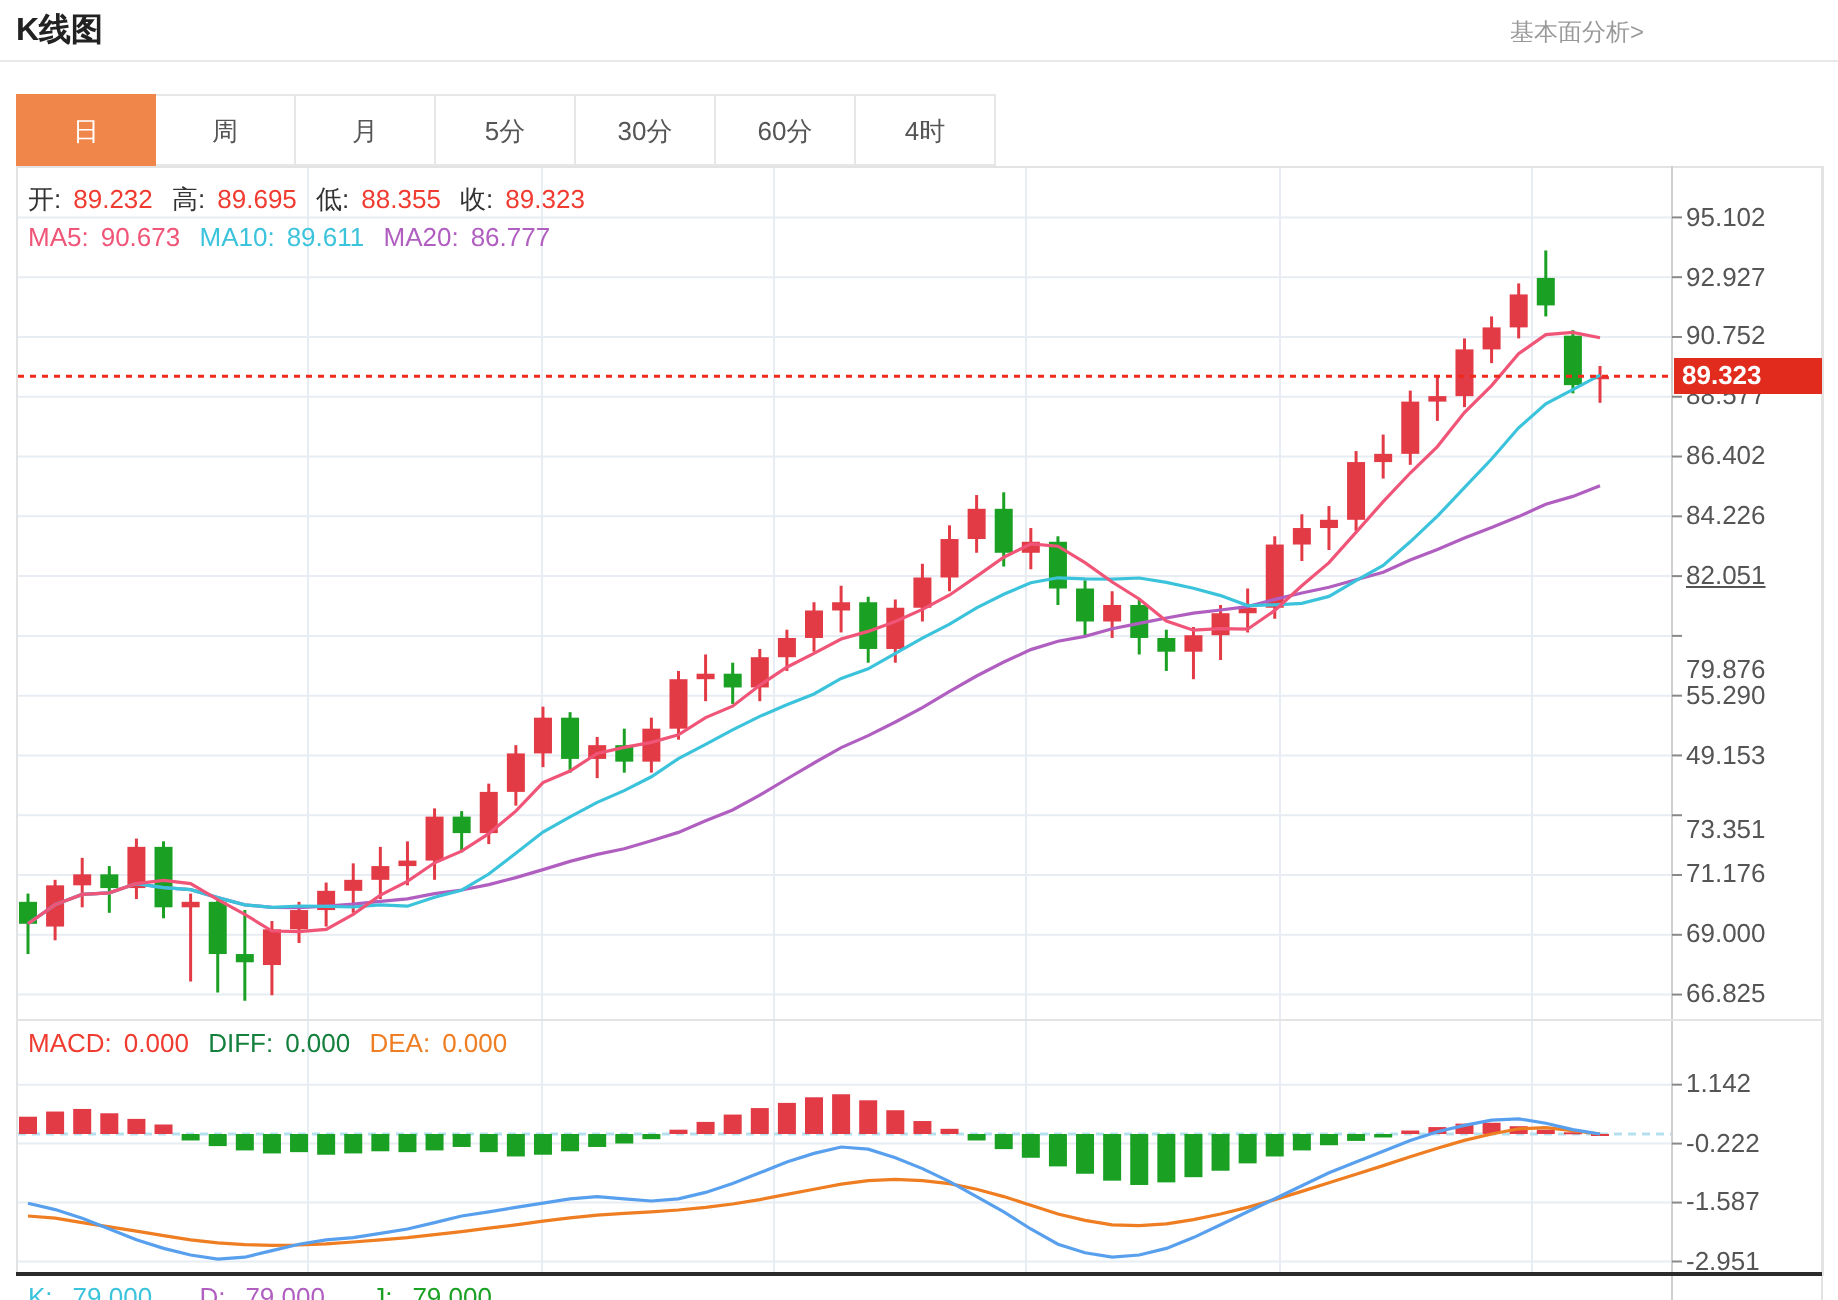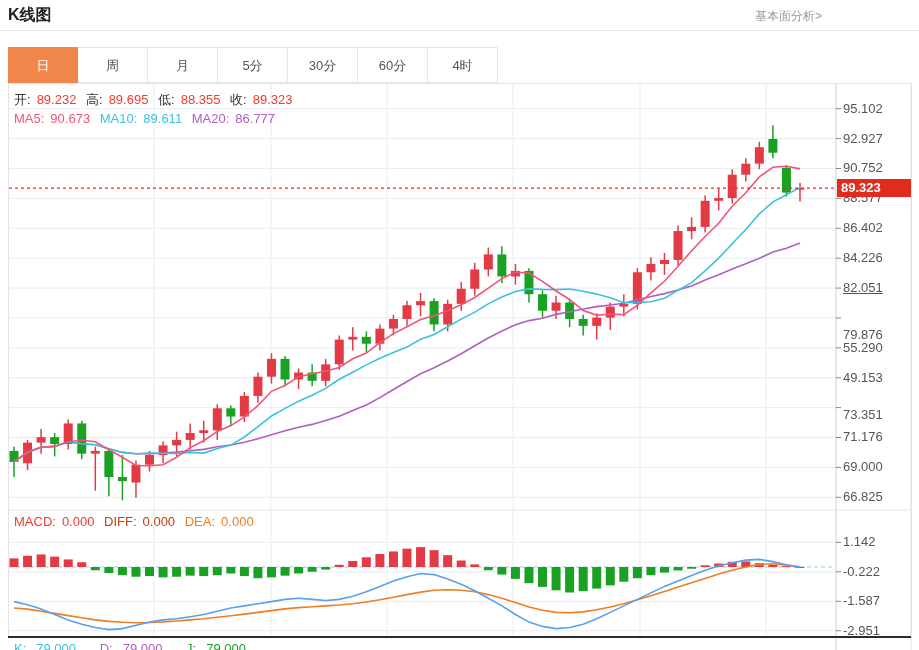--- a/index.html
+++ b/index.html
@@ -28,21 +28,21 @@
 
   .axis-label { position:absolute; left:843px; font-size:13px; color:#555; line-height:14px; }
 
   .price-tag { position:absolute; left:837px; width:74px; height:18px; background:#e12b1d;
     color:#fff; font-size:13px; font-weight:bold; line-height:18px; padding-left:4px; }
 
   .kdj-row { position:absolute; left:14px; top:641px; font-size:13px; white-space:nowrap; }
   .kdj-row span { margin-right:10px; }
 </style>
 <style>.val-red{color:#f03b30} .c-ma5{color:#f05578} .c-ma10{color:#3cc3dc}
-  .c-ma20{color:#b05fc0} .c-macd{color:#f03b30} .c-diff{color:#c2410c} .c-dea{color:#ef7d21}
+  .c-ma20{color:#b05fc0} .c-macd{color:#f03b30} .c-diff{color:#15803d} .c-dea{color:#ef7d21}
   .c-k{color:#3cc3dc} .c-d{color:#b05fc0} .c-j{color:#1aa124}
   .price-tag{background:#e12b1d} .tab.active{background:#f08649;border-color:#f08649}</style></head>
 <body>
 
 <div id="app">
 
   <div class="page-title">K线图</div>
   <div class="fund-link">基本面分析&gt;</div>
   <div class="title-divider"></div>
 

